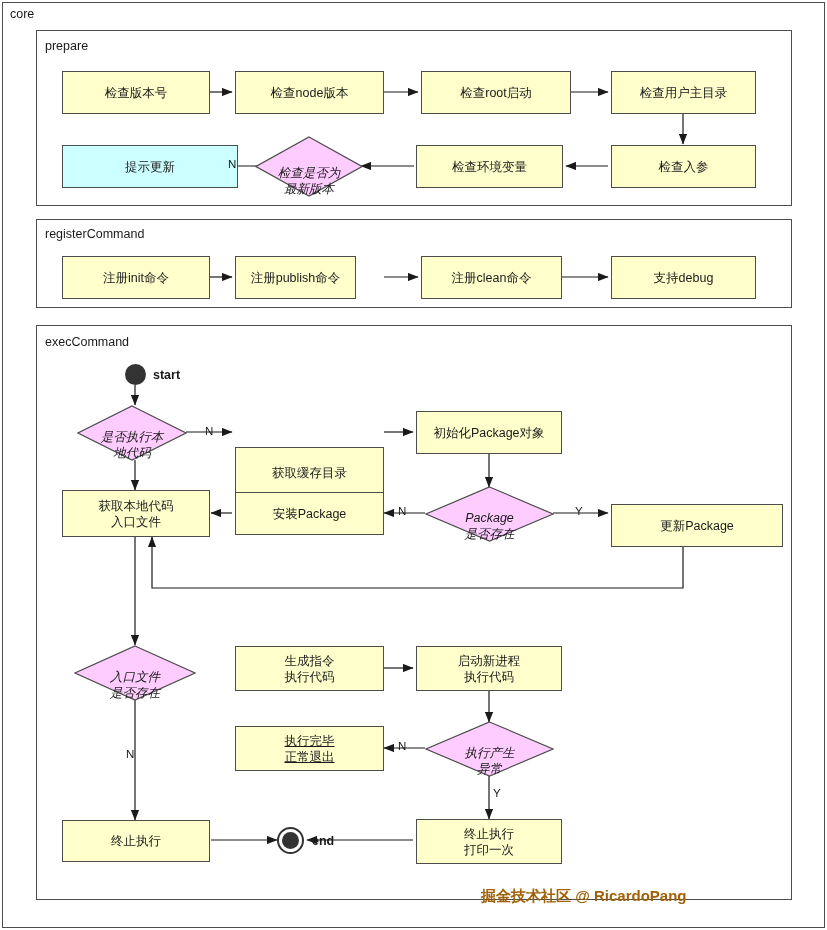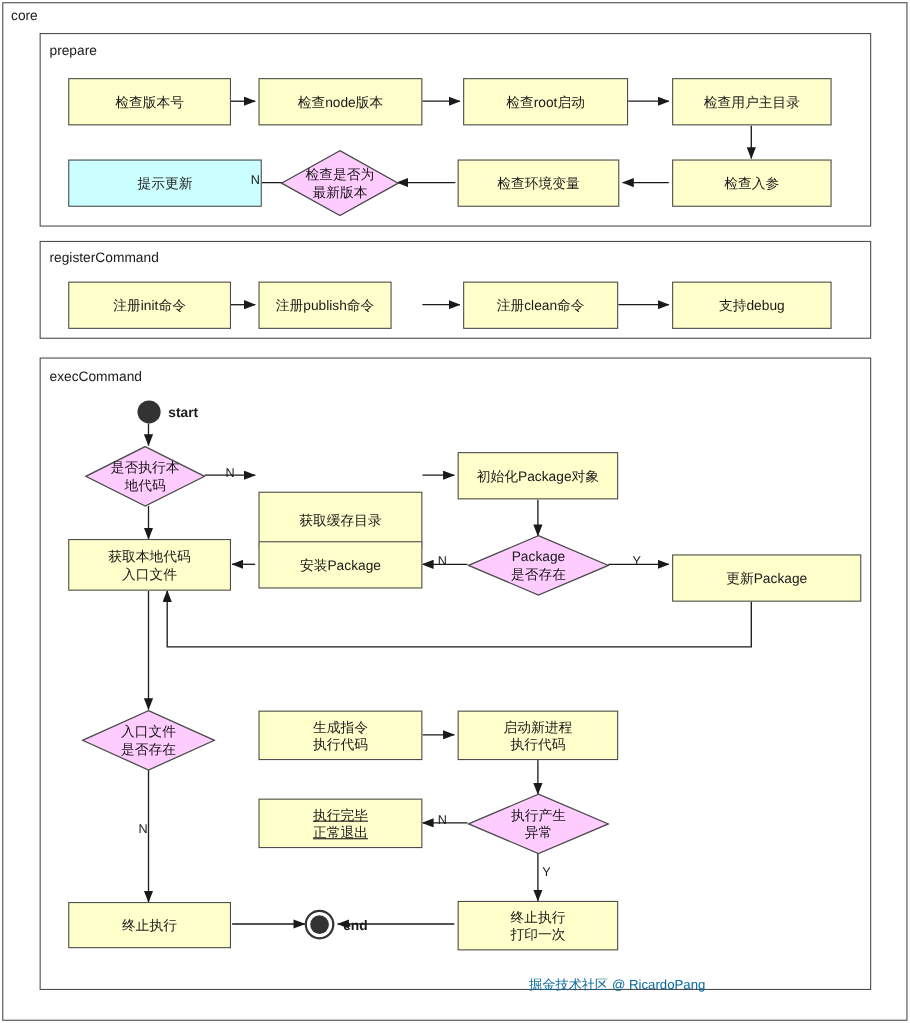--- a/index.html
+++ b/index.html
@@ -43,22 +43,23 @@
   .rect {
     background: #ffffcc;
     border: 1.2px solid #4d4d4d;
   }
   .rect.blue {
     background: #ccffff;
   }
   .diamond-wrap {
     position: absolute;
     display: flex;
-    align-items: center;
+    align-items: flex-end;
     justify-content: center;
+    font-style: italic;
   }
   .diamond-shape {
     position: absolute;
     left: 0; top: 0;
     width: 100%;
     height: 100%;
   }
   .diamond-label {
     position: relative;
     z-index: 2;
@@ -88,23 +89,24 @@
     white-space: nowrap;
   }
   .edge-label {
     position: absolute;
     font-size: 11.5px;
     color: #1a1a1a;
     white-space: nowrap;
   }
   .watermark {
     position: absolute;
-    font-size: 12px;
-    color: #0369a1;
+    font-size: 15px;
+    color: #a16207;
     white-space: nowrap;
+    font-weight: bold;
   }
   svg.arrows {
     position: absolute;
     left: 0;
     top: 0;
     width: 827px;
     height: 930px;
     pointer-events: none;
   }
   .multiline { white-space: pre-line; }

